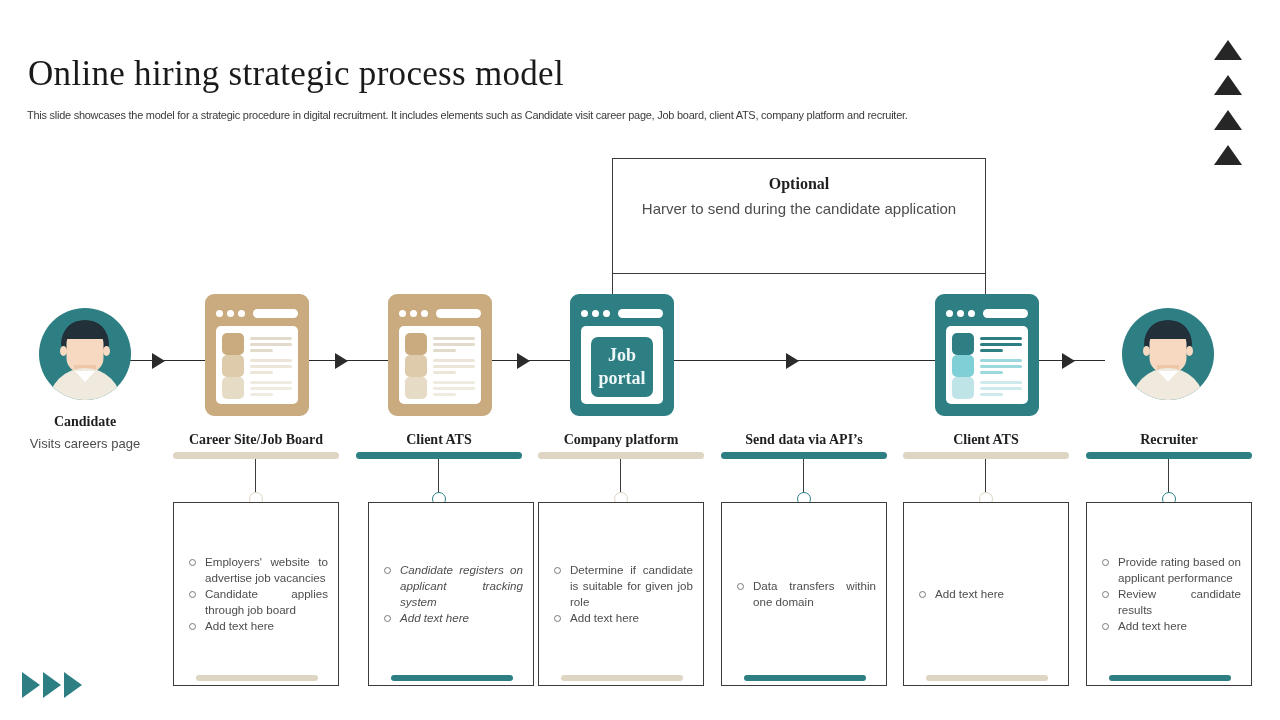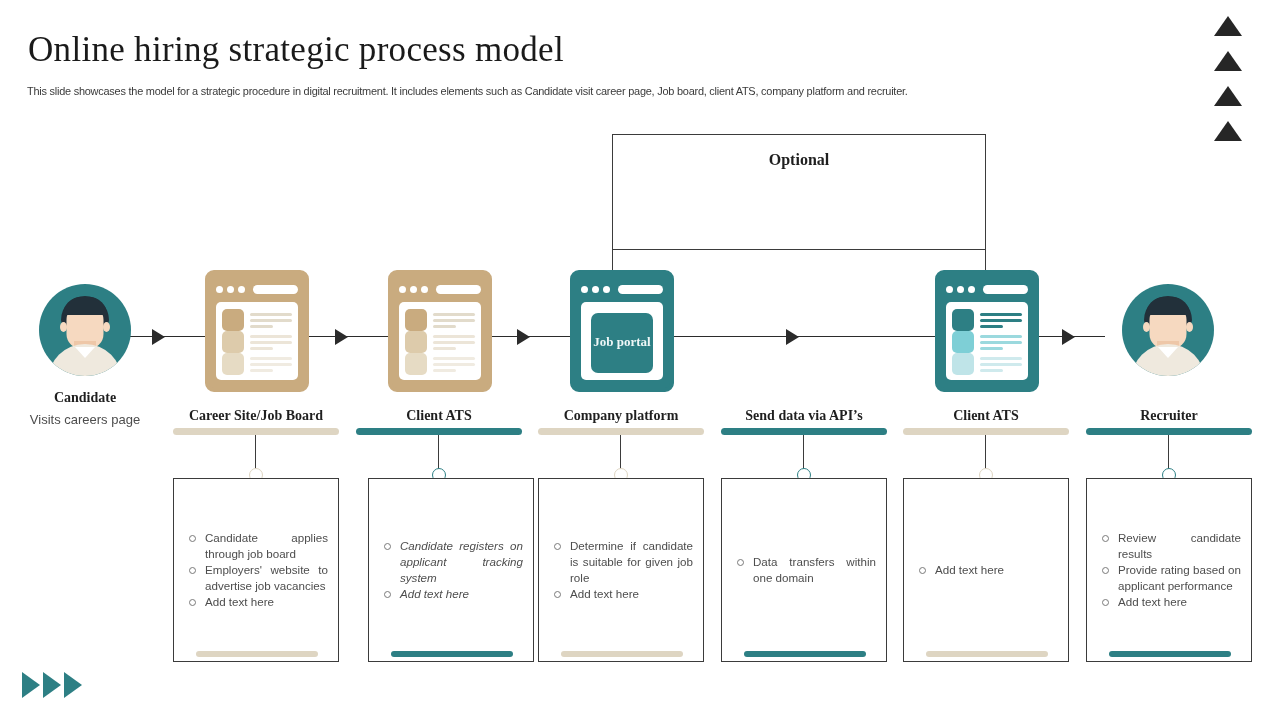--- a/index.html
+++ b/index.html
@@ -1,20 +1,20 @@
 <!DOCTYPE html>
 <html><head>
 <meta charset="utf-8">
 <style>
   html,body{margin:0;padding:0;}
   body{
     width:1280px;height:720px;overflow:hidden;background:#ffffff;
     font-family:"Liberation Sans", sans-serif;position:relative;
   }
-  .slide{position:absolute;inset:0;}
+  .slide{position:absolute;inset:0;margin-top:24px;}
 
   
   .title{
     position:absolute;left:28px;top:30px;
     font-family:"Liberation Serif", serif;
     font-size:35px;color:#1a1a1a;letter-spacing:.3px;white-space:nowrap;
   }
   .subtitle{
     position:absolute;left:27px;top:85px;width:1030px;
     font-size:11.3px;color:#3a3a3a;letter-spacing:-.25px;white-space:nowrap;
@@ -110,21 +110,21 @@
   .win-body{position:absolute;left:7px;right:7px;top:28px;bottom:8px;background:#fff;border-radius:5px;
             padding:7px 6px;box-sizing:border-box;display:flex;flex-direction:column;justify-content:space-around;}
   .row{display:flex;align-items:center;gap:6px;}
   .thumb{width:22px;height:22px;border-radius:5px;flex:none;}
   .lines{flex:1;display:flex;flex-direction:column;gap:3px;}
   .ln{height:3px;border-radius:2px;}
   .portal-chip{
     position:absolute;left:50%;top:52%;transform:translate(-50%,-50%);
     width:62px;height:60px;border-radius:7px;background:#2d7f84;
     display:flex;align-items:center;justify-content:center;
-    font-family:"Liberation Serif", serif;font-weight:bold;font-size:13px;
+    font-family:"Liberation Serif", serif;font-weight:bold;font-size:18px;
     color:#eef7f7;text-align:center;line-height:1.25;
   }
 
   
   .lbl{
     position:absolute;text-align:center;
     font-family:"Liberation Serif", serif;font-weight:bold;font-size:14px;color:#1f1f1f;
   }
   .ubar{position:absolute;height:7px;border-radius:4px;}
   .stem{position:absolute;width:1.1px;background:#3b3b3b;}
@@ -165,20 +165,21 @@
 
   <div class="tri-stack">
     <div class="tri-up"></div>
     <div class="tri-up"></div>
     <div class="tri-up"></div>
     <div class="tri-up"></div>
   </div>
 
   <div class="optional-box">
     <div class="optional-title">Optional</div>
+    <div class="optional-body">Harver to send during the candidate application</div>
   </div>
   <div class="opt-conn" style="left:612px;top:134px;height:142px;"></div>
   <div class="opt-conn" style="left:985px;top:134px;height:142px;"></div>
 
   <div class="rail">
     <div class="rail-seg" style="left:130px;width:975px;"></div>
     <div class="arrow-head" style="left:152px;"></div>
     <div class="arrow-head" style="left:335px;"></div>
     <div class="arrow-head" style="left:517px;"></div>
     <div class="arrow-head" style="left:786px;"></div>
@@ -325,22 +326,22 @@
         </div>
     </div>
   </div>
 
   <div class="lbl" style="left:173px;top:408px;width:166px;">Career Site/Job Board</div>
   <div class="ubar" style="left:173px;top:428px;width:166px;background:#ded5c2;"></div>
   <div class="stem" style="left:255px;top:435px;height:40px;"></div>
   <div class="knob" style="left:249px;border:1.2px solid #ded5c2;"></div>
   <div class="card" style="left:173px;">
     <ul class="bullets">
+      <li>Employers' website to advertise job vacancies</li>
       <li>Candidate applies through job board</li>
-      <li>Employers' website to advertise job vacancies</li>
       <li>Add text here</li>
     </ul>
     <div class="card-bar" style="background:#ded5c2;"></div>
   </div>
 
   <div class="lbl" style="left:356px;top:408px;width:166px;">Client ATS</div>
   <div class="ubar" style="left:356px;top:428px;width:166px;background:#2d7f84;"></div>
   <div class="stem" style="left:438px;top:435px;height:40px;"></div>
   <div class="knob" style="left:432px;border:1.2px solid #2d7f84;"></div>
   <div class="card" style="left:368px;font-style:italic;">
@@ -384,22 +385,22 @@
     </ul>
     <div class="card-bar" style="background:#ded5c2;"></div>
   </div>
 
   <div class="lbl" style="left:1086px;top:408px;width:166px;font-family:Liberation Serif, serif;">Recruiter</div>
   <div class="ubar" style="left:1086px;top:428px;width:166px;background:#2d7f84;"></div>
   <div class="stem" style="left:1168px;top:435px;height:40px;"></div>
   <div class="knob" style="left:1162px;border:1.2px solid #2d7f84;"></div>
   <div class="card" style="left:1086px;">
     <ul class="bullets">
+      <li>Provide rating based on applicant performance</li>
       <li>Review candidate results</li>
-      <li>Provide rating based on applicant performance</li>
       <li>Add text here</li>
     </ul>
     <div class="card-bar" style="background:#2d7f84;"></div>
   </div>
 
   <div class="tri-row">
     <div class="tri-right"></div>
     <div class="tri-right"></div>
     <div class="tri-right"></div>
   </div>

